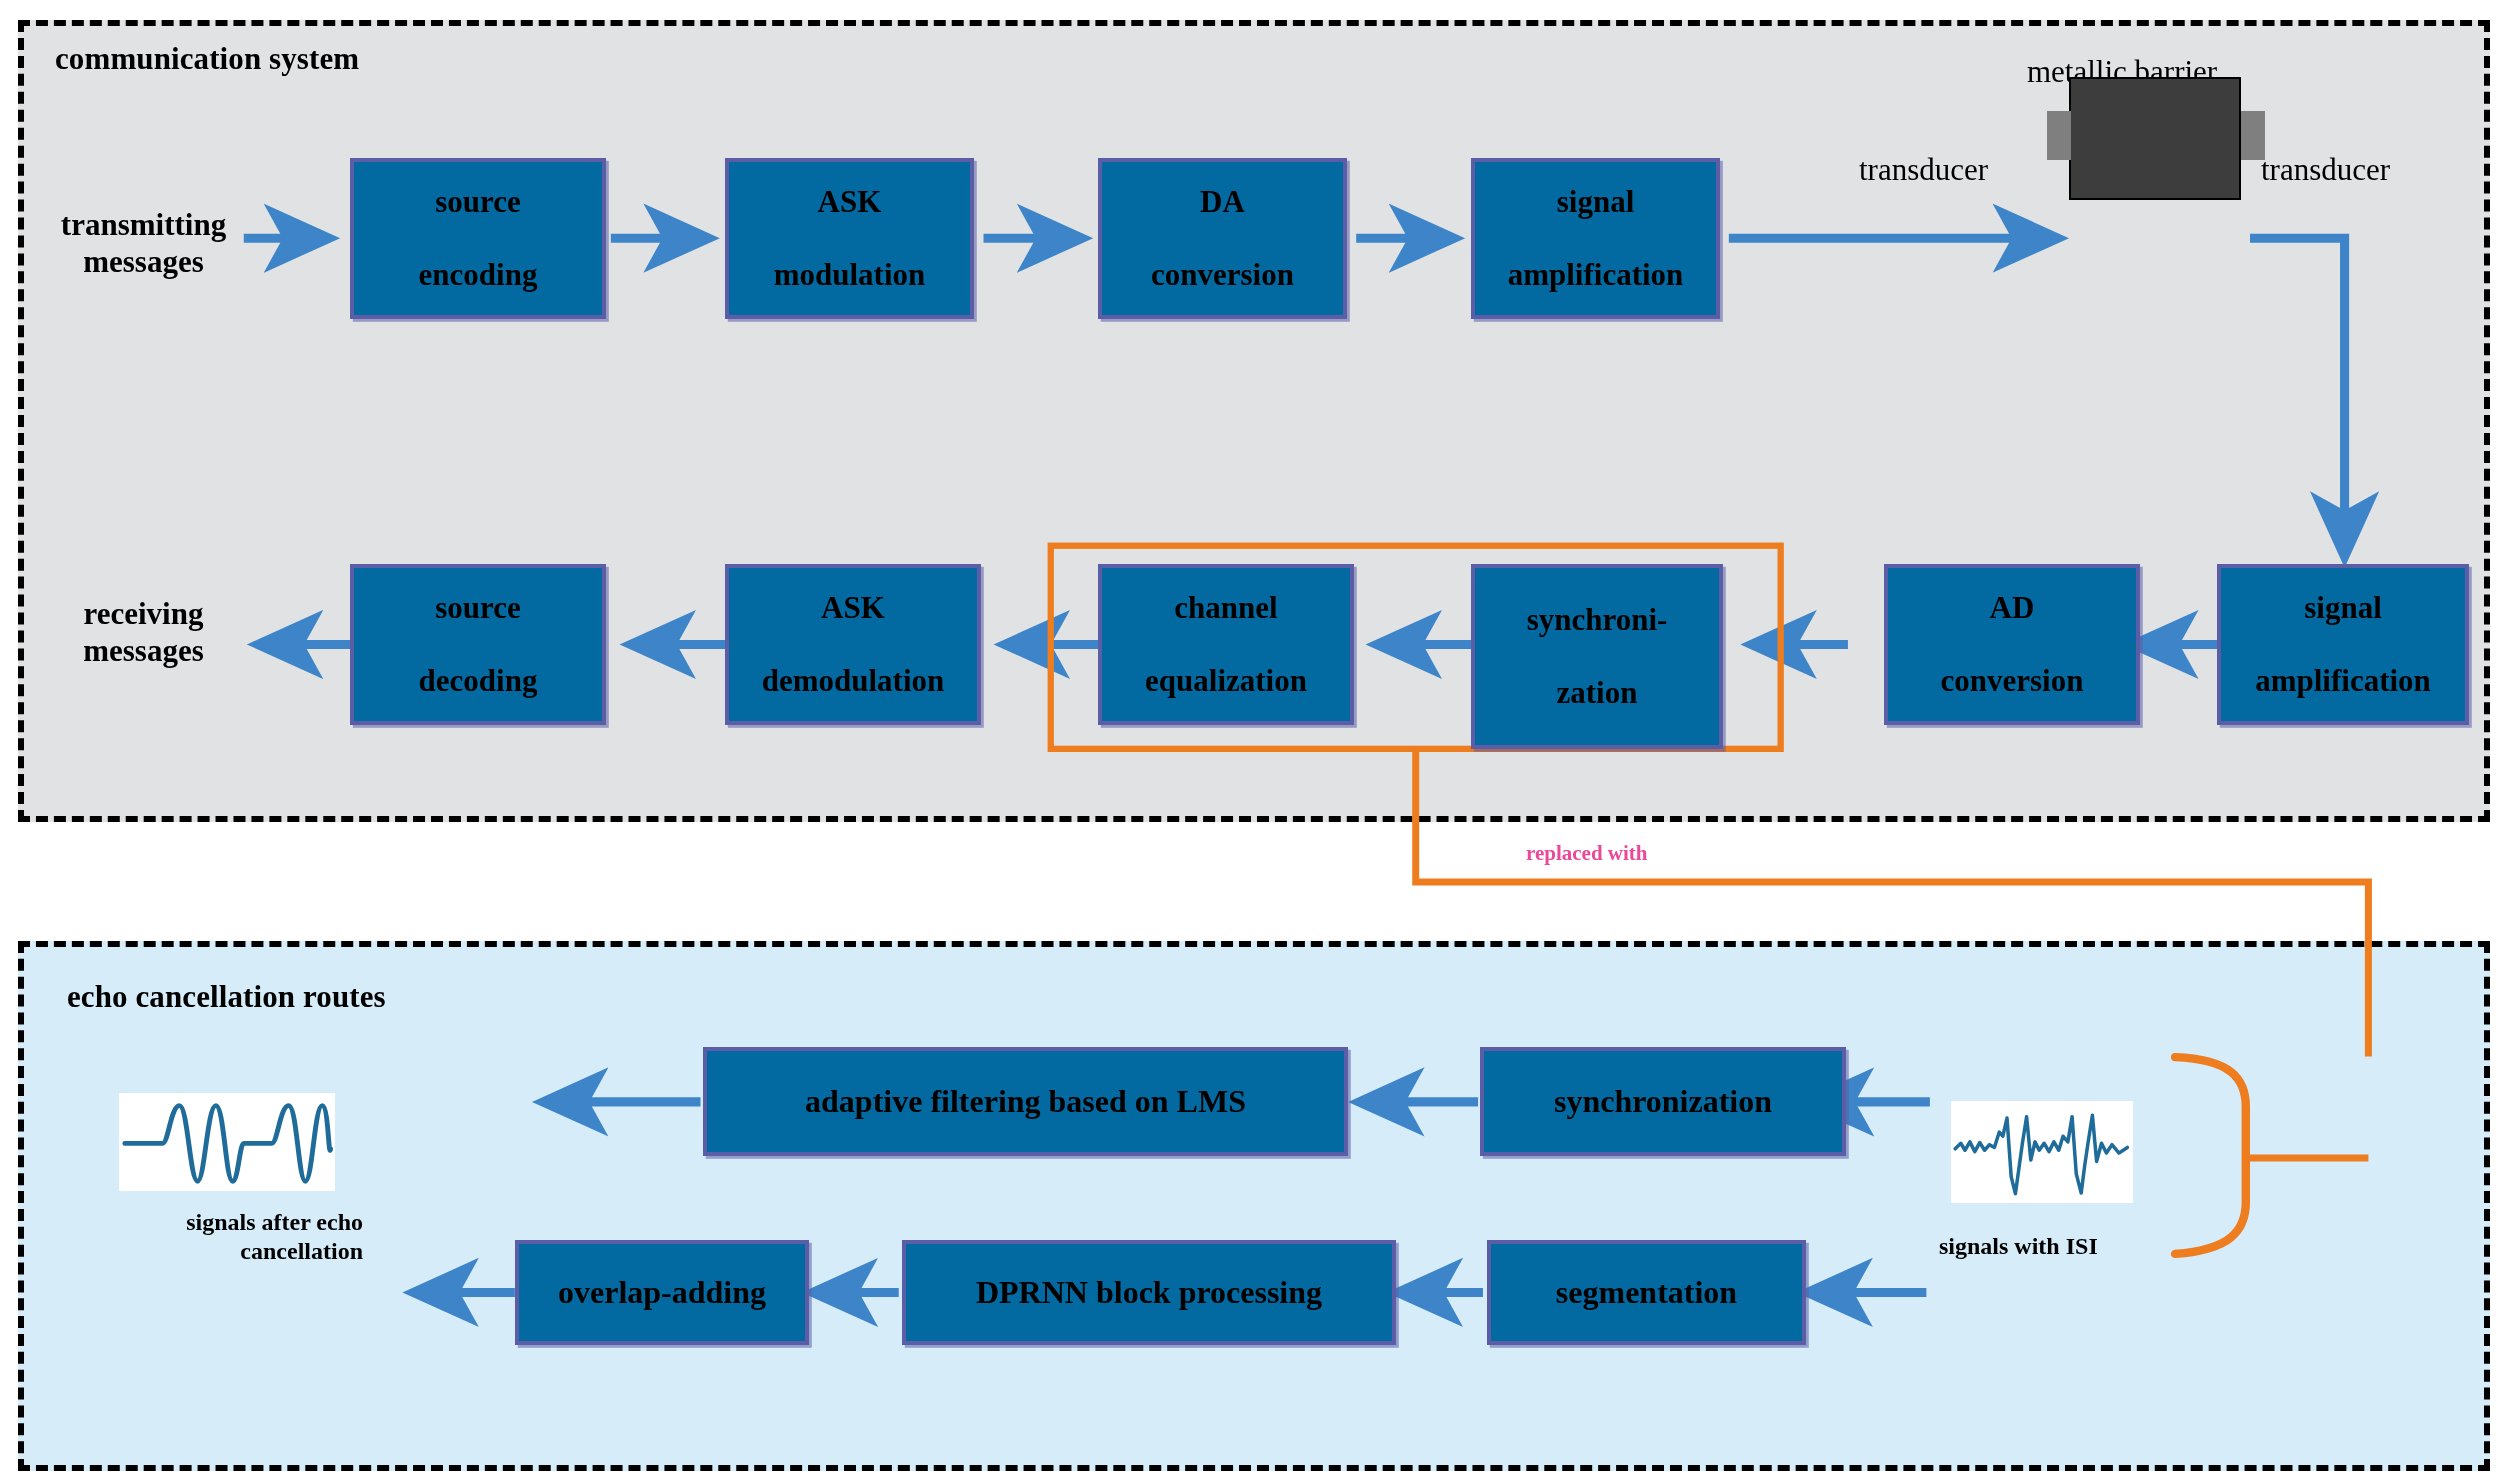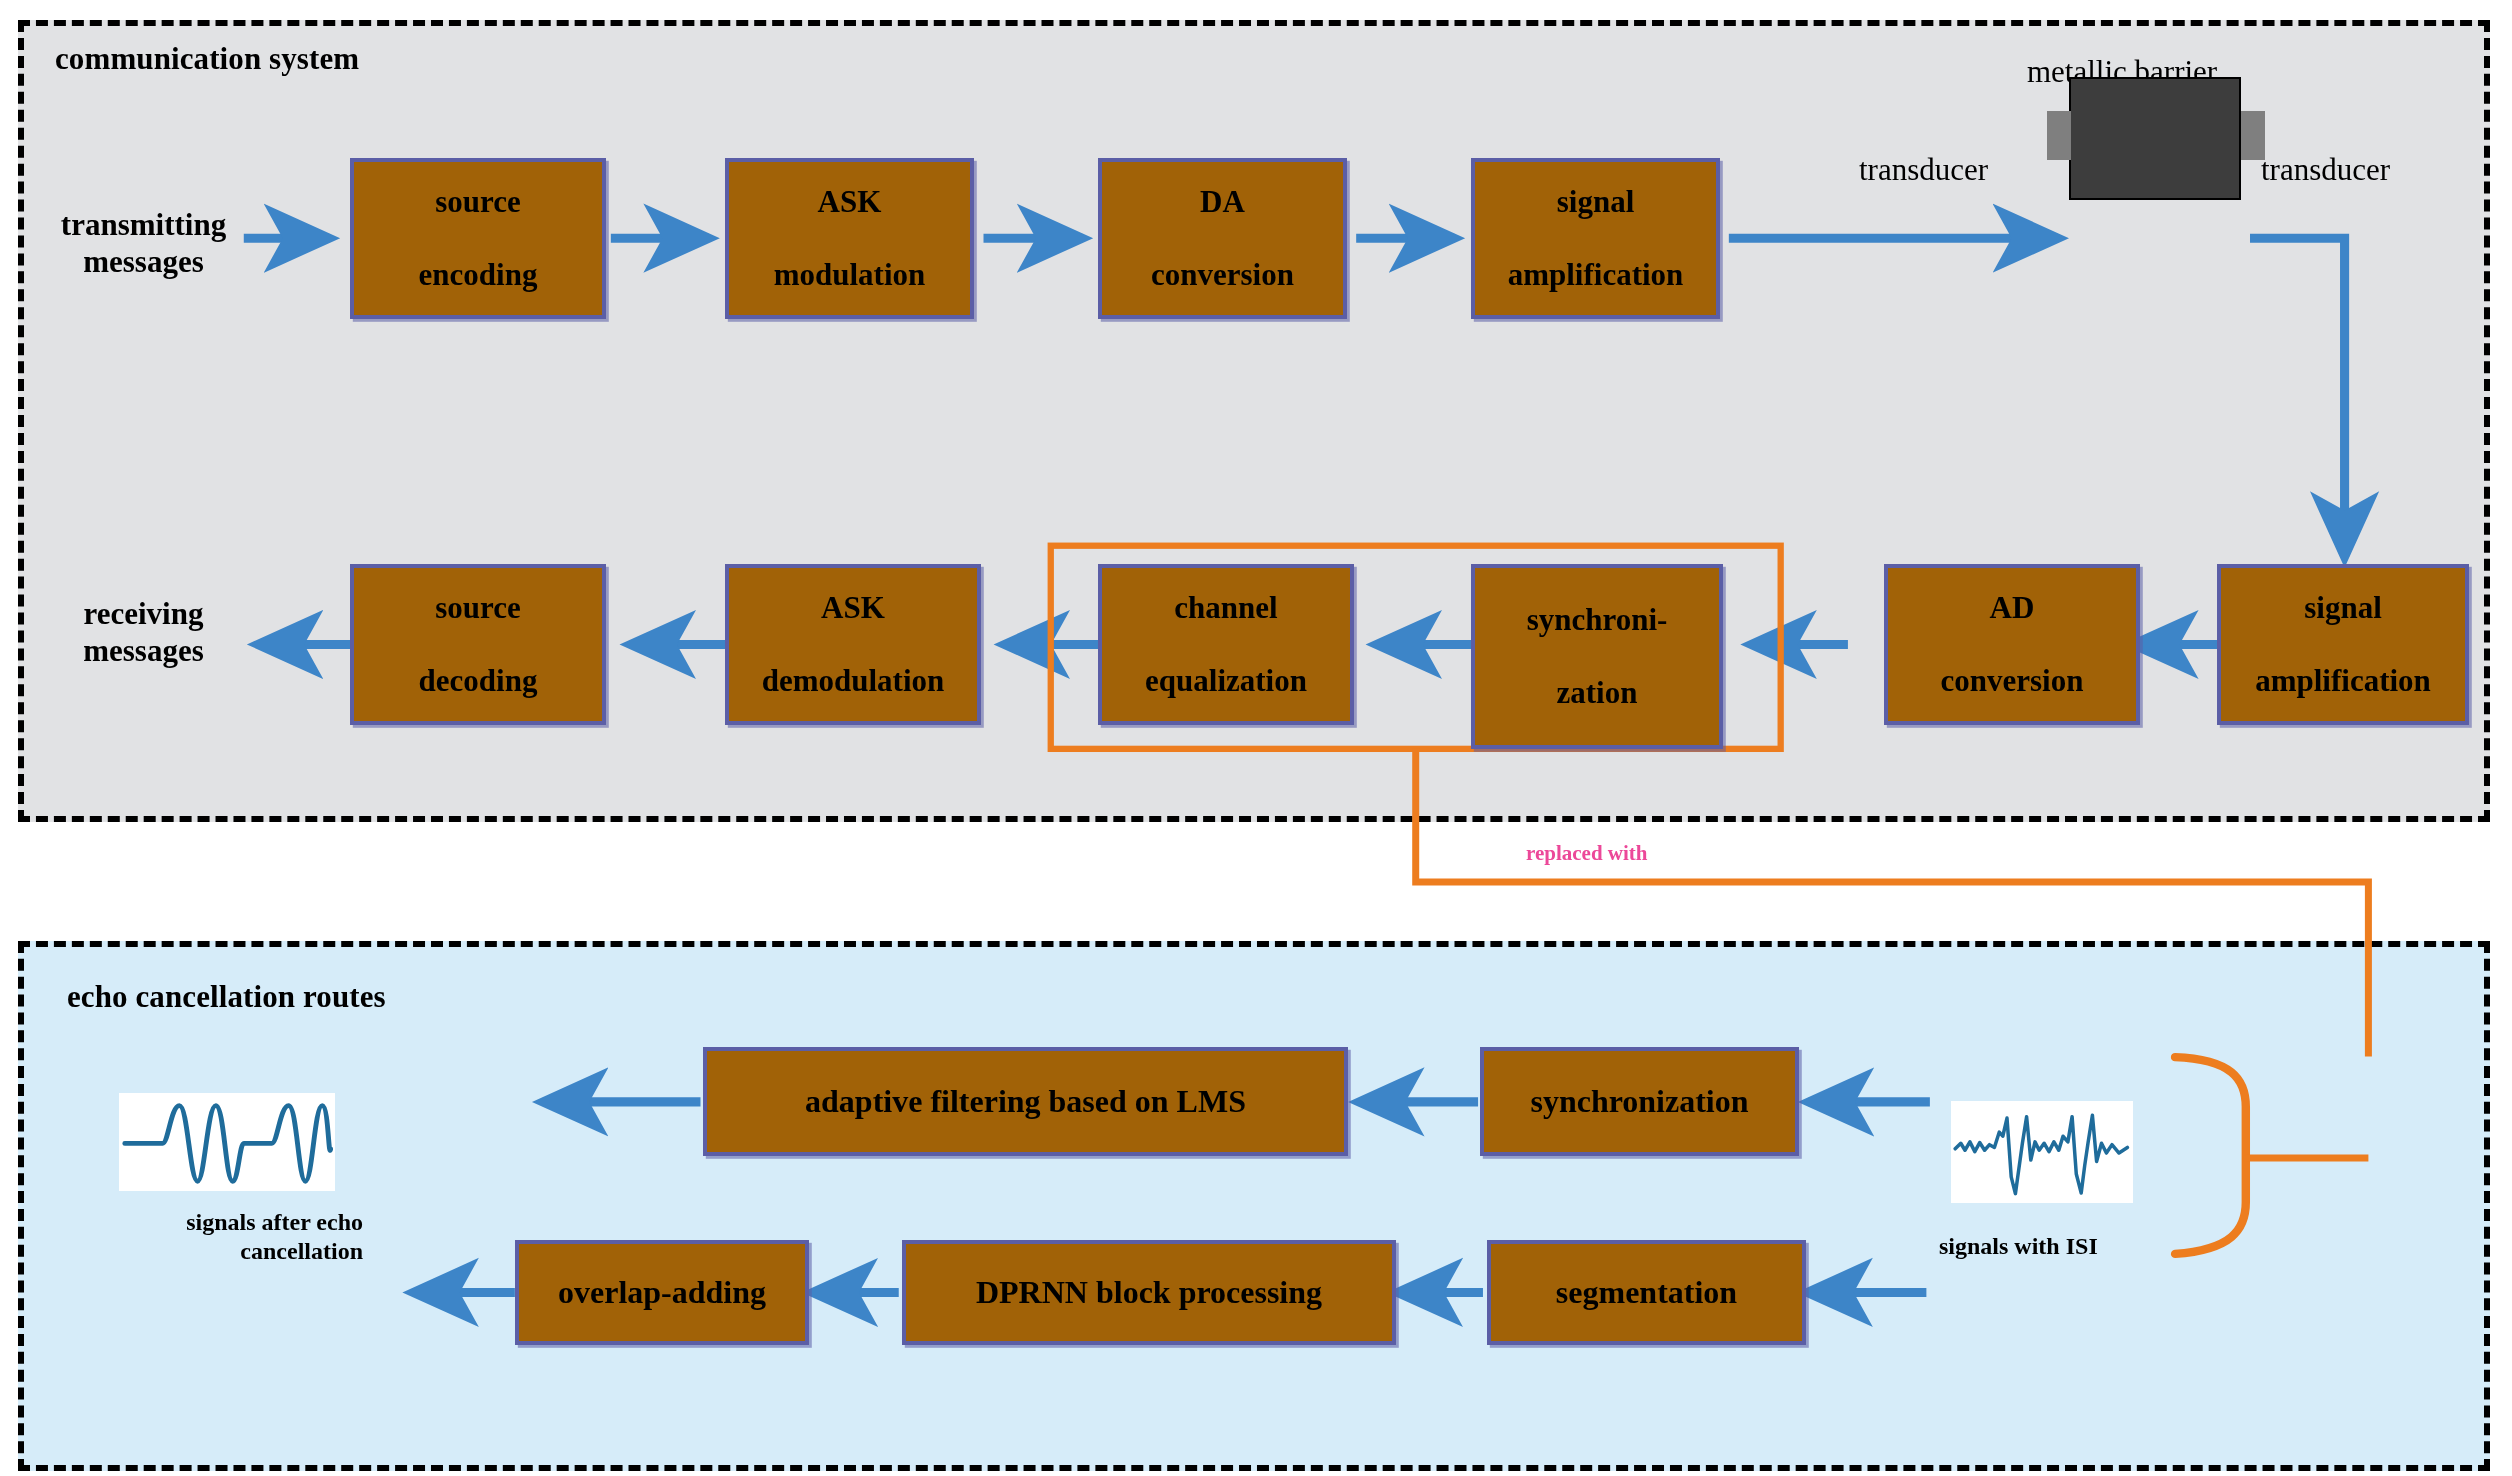--- a/index.html
+++ b/index.html
@@ -10,21 +10,21 @@
 
   
   .panel{position:absolute;border:6.3px dashed #000000;box-sizing:border-box;}
   #comm-panel{left:17.5px;top:19.6px;width:2472px;height:802px;background:#e1e2e4;}
   #echo-panel{left:17.5px;top:941px;width:2472px;height:530px;background:#d6ecf9;}
 
   .panel-title{position:absolute;font-weight:bold;font-size:31px;color:#000;
                letter-spacing:0.1px;white-space:nowrap;}
 
   
-  .pbox{position:absolute;box-sizing:border-box;background:#a16207;
+  .pbox{position:absolute;box-sizing:border-box;background:#0369a1;
         border:4.9px solid #5b5ea6;display:flex;align-items:center;
         justify-content:center;text-align:center;font-weight:bold;
         font-size:31px;line-height:1.18;color:#000;
         box-shadow:2.8px 2.8px 0 0 rgba(91,94,166,.55);}
   .pbox span{display:block;padding:0 7px;}
 
   
   .lbl{position:absolute;font-size:31px;color:#000;white-space:nowrap;
        line-height:1.2;}
   .lbl.bold{font-weight:bold;}
@@ -193,21 +193,21 @@
       <span>amplification</span>
     </span>
   </div>
 
   <div class="lbl bold" style="left:1526px;top:841px;color:#ec4899;font-size:21px;">replaced with</div>
 
   <div class="pbox" style="left:703px;top:1047px;width:645px;height:109px;font-size:32px;">
     <span>adaptive filtering based on LMS</span>
   </div>
 
-  <div class="pbox" style="left:1480px;top:1047px;width:319px;height:109px;font-size:32px;">
+  <div class="pbox" style="left:1480px;top:1047px;width:366px;height:109px;font-size:32px;">
     <span>synchronization</span>
   </div>
 
   <div class="pbox" style="left:902px;top:1240px;width:494px;height:105px;font-size:32px;">
     <span>DPRNN  block processing</span>
   </div>
 
   <div class="pbox" style="left:515px;top:1240px;width:294px;height:105px;font-size:32px;">
     <span>overlap-adding</span>
   </div>

